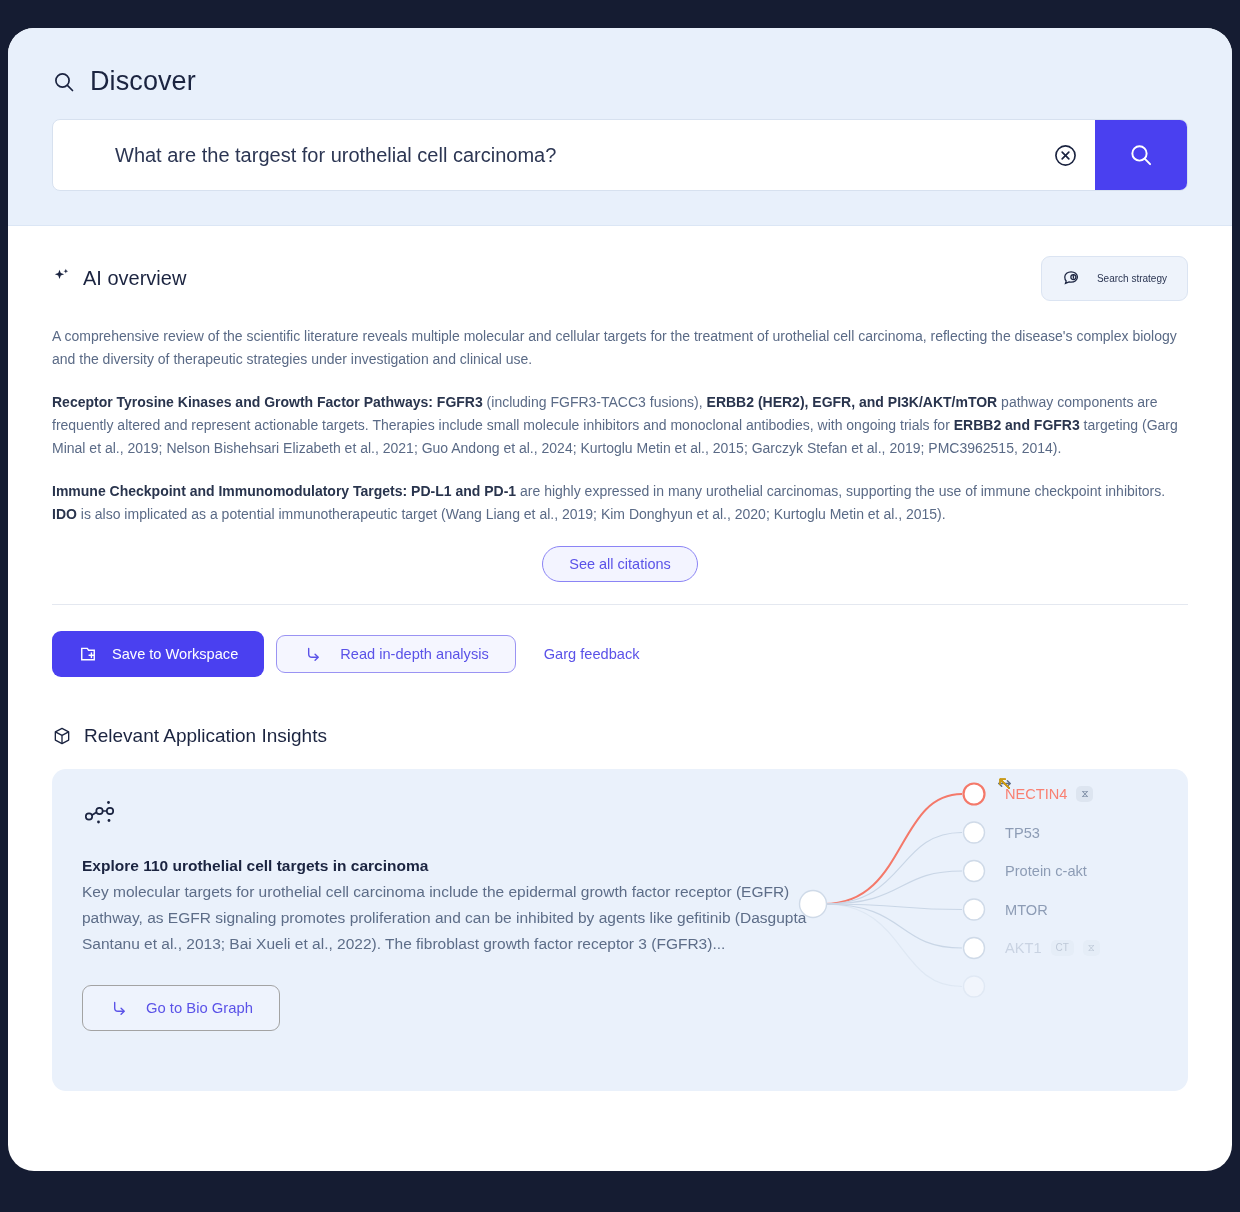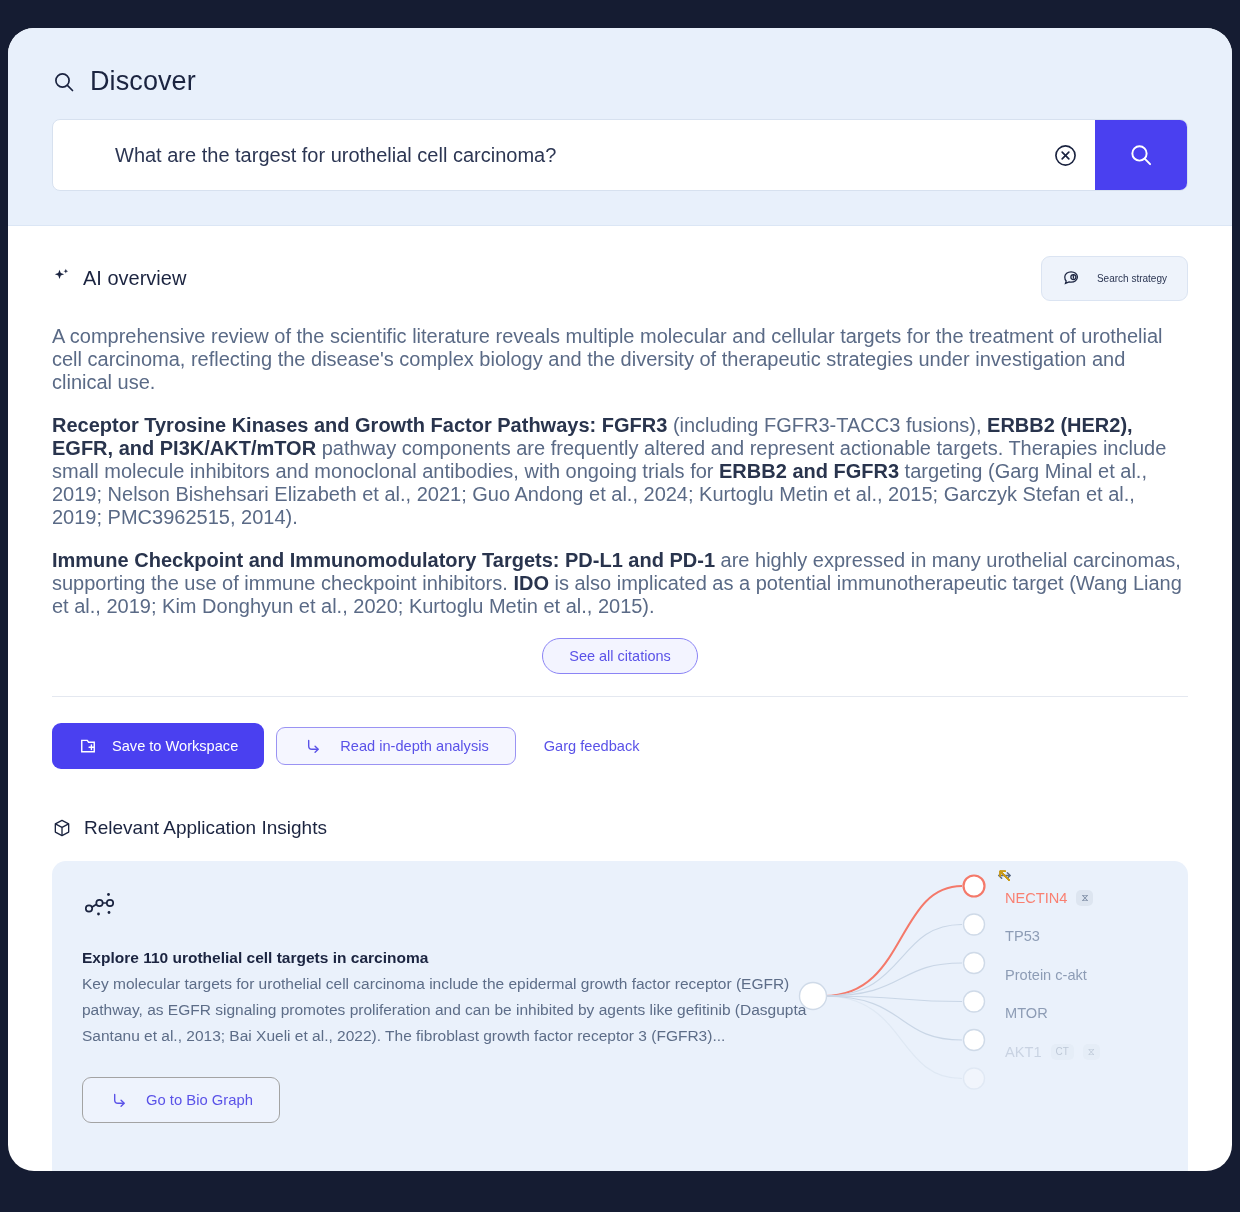--- a/index.html
+++ b/index.html
@@ -78,21 +78,21 @@
     display: flex; align-items: center; gap: 16px;
     background: #eef3fb; border: 1px solid #dbe4f2;
     border-radius: 9px;
     padding: 12px 20px;
     font-size: 10px; color: #2c3653;
     cursor: pointer;
     font-family: "Liberation Sans", sans-serif;
   }
 
   .para {
-    font-size: 20px; line-height: 23px;
+    font-size: 14px; line-height: 23px;
     color: #5a6a86;
     margin-bottom: 20px;
     max-width: 1136px;
   }
   .para b { color: #29344d; font-weight: 700; }
 
   .citations-wrap { display: flex; justify-content: center; margin: 4px 0 22px 0; }
   .citations-btn {
     background: #f3f4ff; border: 1px solid #8b84f5;
     border-radius: 20px; padding: 9px 26px;
@@ -166,21 +166,21 @@
     right: 0; top: 0;
     width: 400px; height: 322px;
     pointer-events: none;
   }
   .graph-panel svg { position: absolute; left: 0; top: 0; }
   .node-list {
     position: absolute; left: 208px; top: 6px;
     width: 200px;
   }
   .node-row {
-    display: flex; align-items: flex-end; gap: 9px;
+    display: flex; align-items: center; gap: 9px;
     height: 38.5px;
     pointer-events: auto;
   }
   .node-label { font-size: 14.6px; color: #8d9cb5; white-space: nowrap; }
   .node-row.highlight .node-label { color: #f98072; }
   .badge {
     background: #dde5f0; color: #6b7c96;
     border-radius: 5px; font-size: 10px;
     padding: 3px 5px; line-height: 1;
   }

